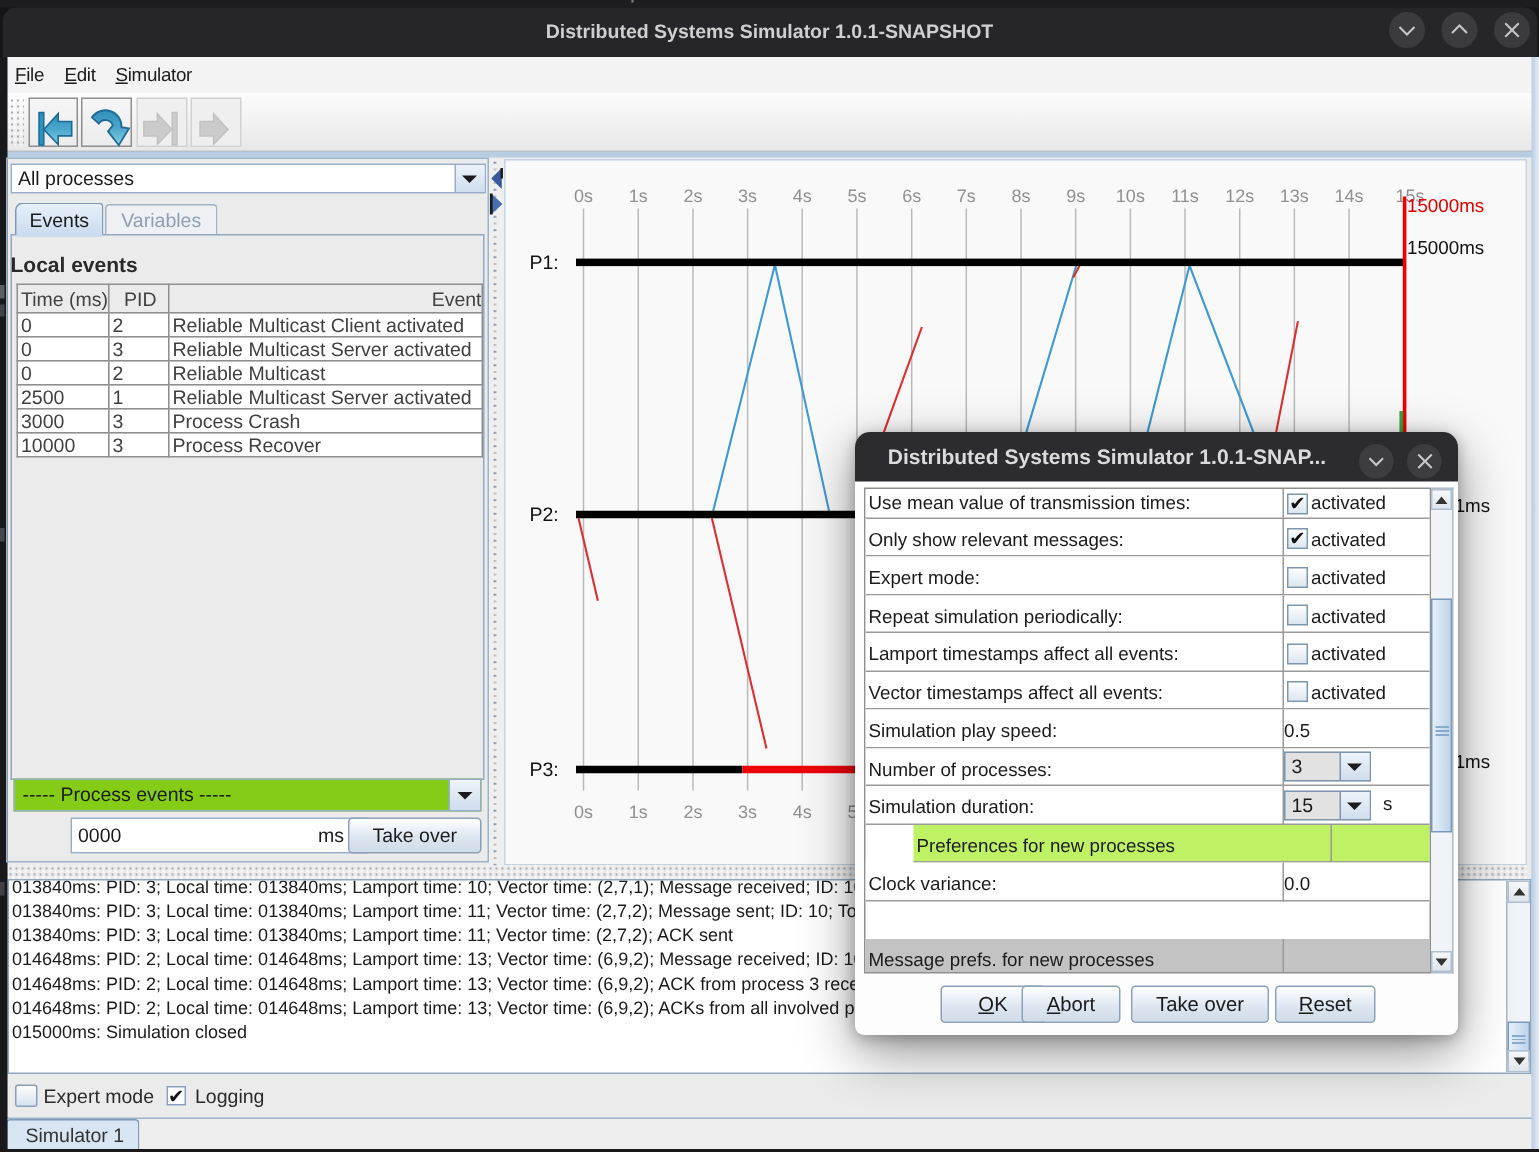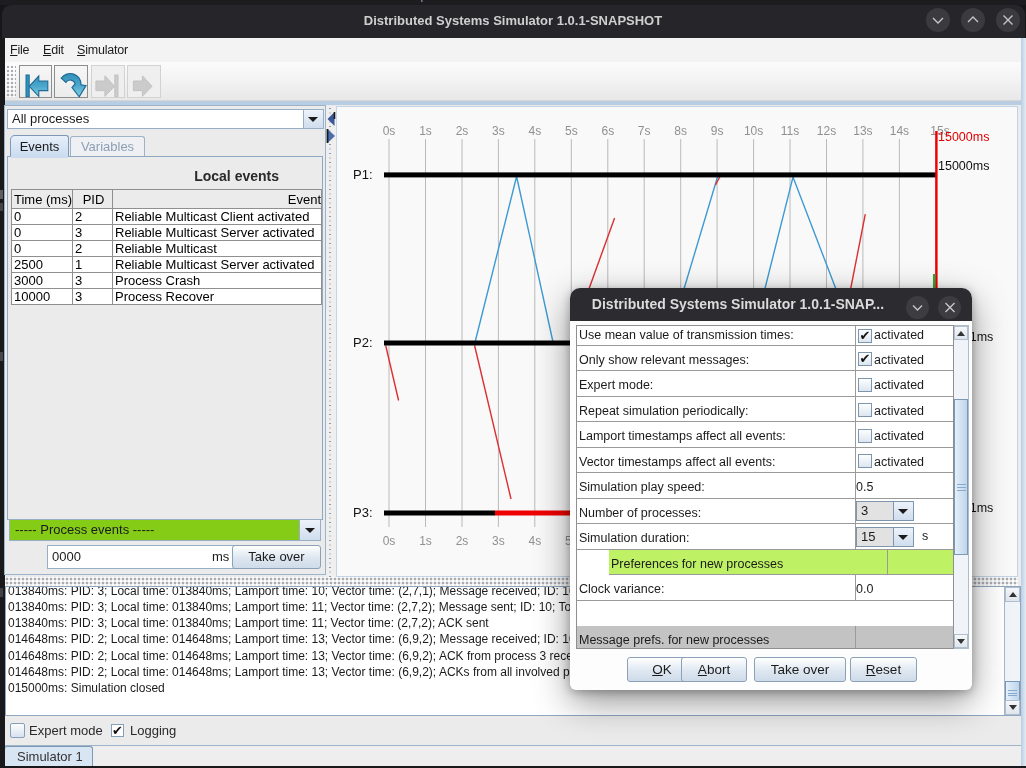--- a/index.html
+++ b/index.html
@@ -92,23 +92,23 @@
     <path d="M8.5,2 L8.5,9" stroke="#1a1a1a" stroke-width="1.6"></path>
     <path d="M1.5,19 L9,26 L1.5,33 Z" fill="#4a6fae"></path>
     <path d="M1.5,19 L1.5,33" stroke="#1a1a1a" stroke-width="1.8"></path>
   </svg>
 
   <div class="abs" style="left:10px;top:130px;width:59px;height:21px;background:linear-gradient(#e7f0fa,#cbdcf0);border:1px solid #7d99b6;border-bottom:none;border-radius:5px 3px 0 0;font-size:13px;color:#1b1b1b;text-align:center;line-height:21px;">Events</div>
   <div class="abs" style="left:70px;top:131px;width:75px;height:20px;background:#eef0f3;border:1px solid #9eb2c8;border-bottom:none;border-radius:3px 3px 0 0;font-size:13px;color:#8d9fb5;text-align:center;line-height:20px;">Variables</div>
 
   <div class="abs" style="left:7px;top:151px;width:316px;height:364px;background:#ebebeb;border:1px solid #8fa9c2;"></div>
   <div class="abs" style="left:11px;top:151px;width:57px;height:2px;background:#cbdcf0;"></div>
-  <div class="abs" style="left:7px;top:162px;width:272px;height:18px;text-align:right;font-size:14px;font-weight:bold;color:#2a2a2a;line-height:18px;">Local events</div>
-
-  <div class="abs" id="tbl" style="left:11px;top:184px;width:311px;font-size:13px;color:#000000;">
+  <div class="abs" style="left:7px;top:162px;width:272px;height:18px;text-align:left;font-size:14px;font-weight:bold;color:#2a2a2a;line-height:18px;">Local events</div>
+
+  <div class="abs" id="tbl" style="left:11px;top:184px;width:311px;font-size:13px;color:#404040;">
     <table class="t">
       <colgroup>
           <col style="width:61px">
           <col style="width:40px">
           <col>
         </colgroup>
       <tbody>
           <tr style="background:#ebebeb;">
             <td style="text-align:center;height:19px;">Time (ms)</td>
             <td style="text-align:center;">PID</td>

